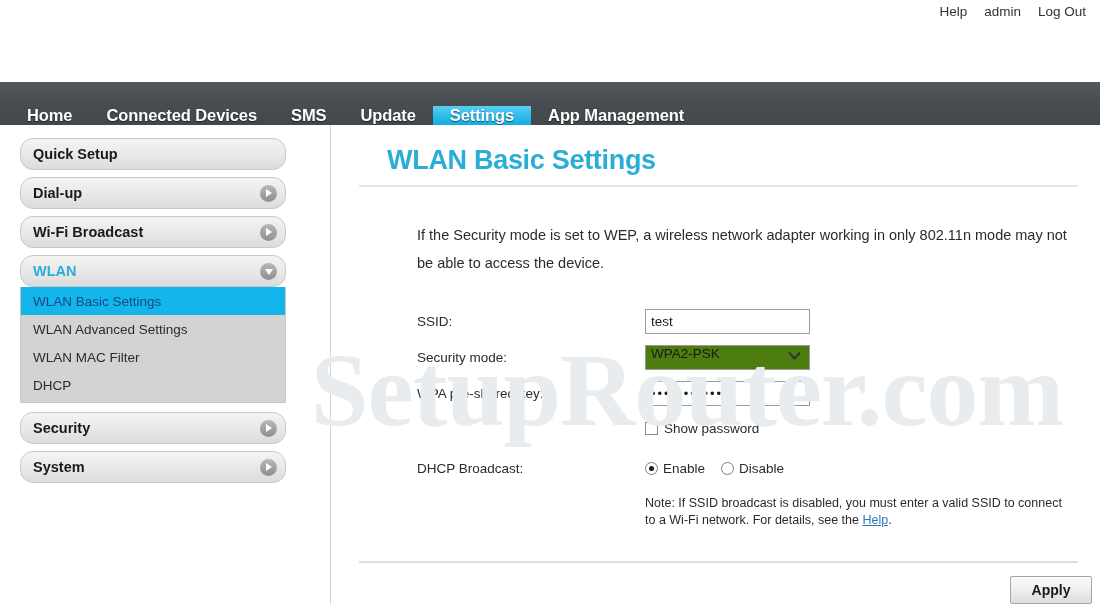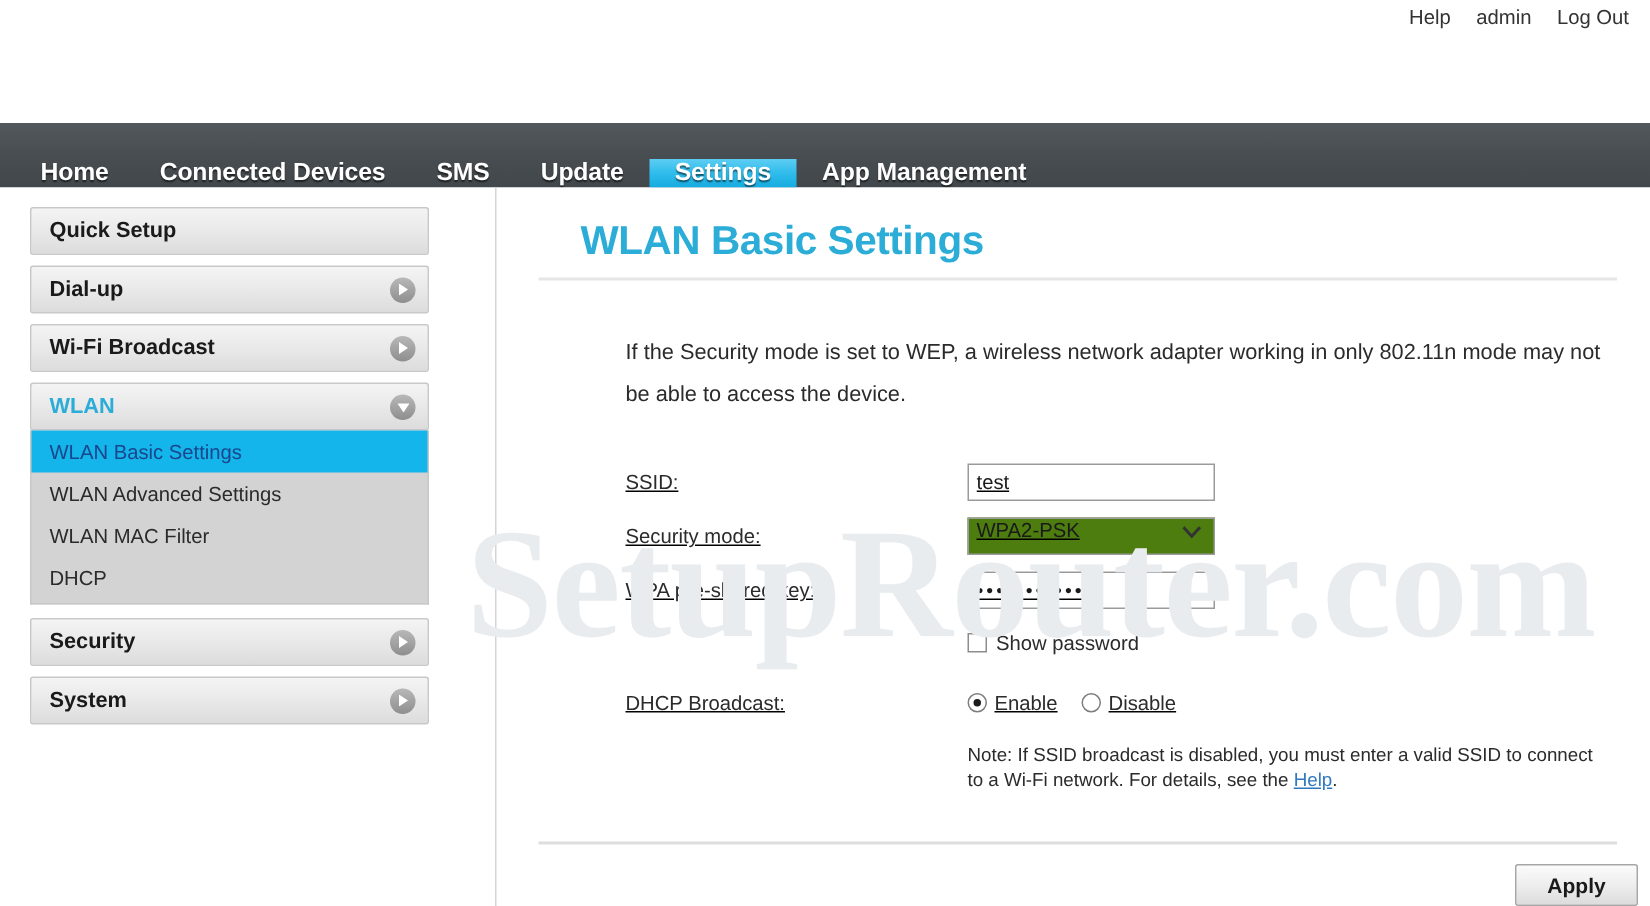--- a/index.html
+++ b/index.html
@@ -73,21 +73,21 @@
   }
   .menu-group { width: 266px; margin-bottom: 7px; }
   .menu-head {
     height: 32px;
     display: flex;
     align-items: center;
     justify-content: space-between;
     padding: 0 8px 0 12px;
     background: linear-gradient(to bottom, #f4f4f4 0%, #e9e9e9 50%, #dcdcdc 100%);
     border: 1px solid #c8c8c8;
-    border-radius: 2px;
+    border-radius: 13px;
     font-size: 14.5px;
     font-weight: bold;
     color: #1a1a1a;
     cursor: pointer;
   }
   .menu-head.expanded {
     color: #2badd8;
     border-bottom-color: #c8c8c8;
   }
   .arrow-circle {
@@ -147,21 +147,20 @@
   }
 
   .form {
     margin: 26px 0 0 58px;
     position: relative;
   }
   .form-row {
     display: flex;
     align-items: center;
     min-height: 36px;
-    text-decoration: underline;
   }
   .form-label {
     width: 228px;
     flex: 0 0 228px;
     font-size: 13.5px;
     color: #2b2b2b;
   }
   .text-input {
     width: 165px;
     height: 25px;

